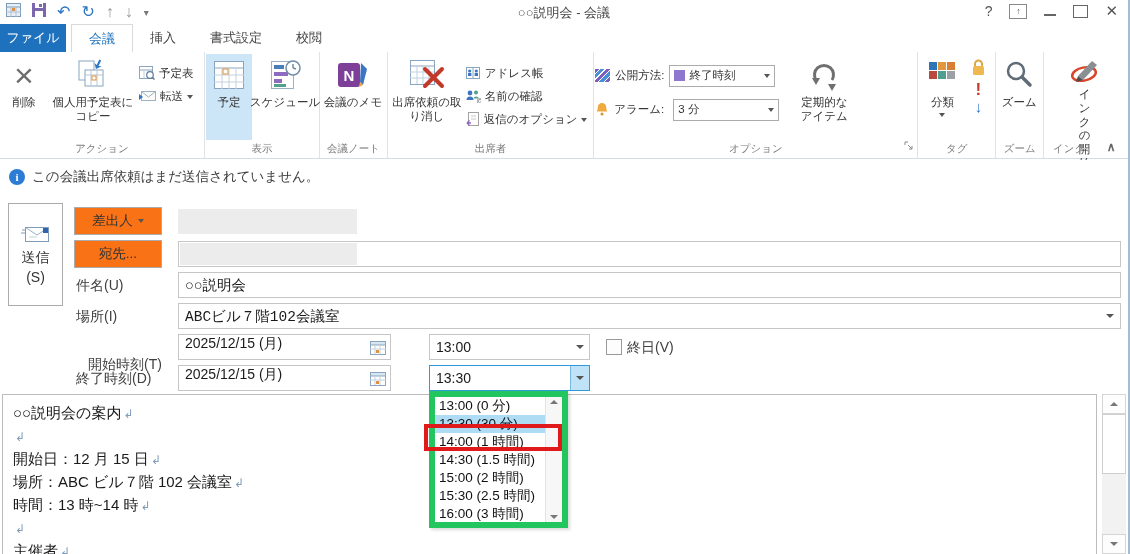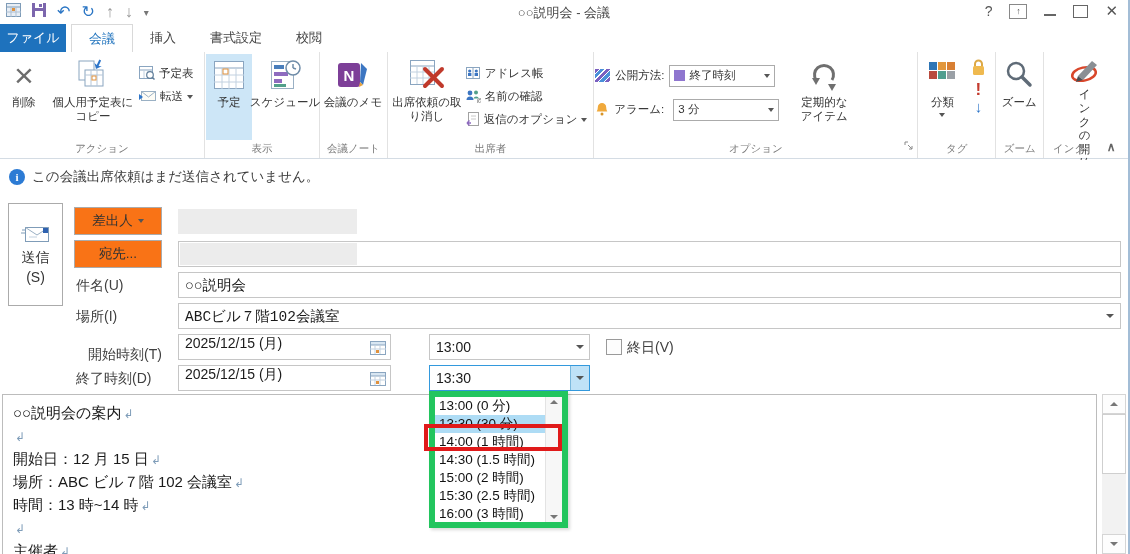--- a/index.html
+++ b/index.html
@@ -435,21 +435,21 @@
   <div class="flabel" style="top:277px;">件名(U)</div>
   <div class="field" style="top:272px;">○○説明会</div>
 
   <div class="flabel" style="top:308px;">場所(I)</div>
   <div class="field" style="top:303px;font-family:Liberation Mono, monospace;">
     <span>ABCビル７階102会議室</span>
     <span class="sp"></span>
     <span class="tri"></span>
   </div>
 
-  <div class="flabel" style="top:346px;padding-left:12px;">開始時刻(T)</div>
+  <div class="flabel" style="top:356px;padding-left:12px;">開始時刻(T)</div>
   <div class="datef" style="top:334px;">
     <span class="txt">2025/12/15 (月)</span>
     <span class="cal-btn">
       <svg width="16" height="15">
           <rect x="0.5" y="1.5" width="15" height="13" fill="#fff" stroke="#8aa5c0"></rect>
           <rect x="0.5" y="1.5" width="15" height="3.5" fill="#d8e6f2" stroke="#8aa5c0"></rect>
           <line x1="5" y1="5" x2="5" y2="14" stroke="#c2d1e0"></line>
           <line x1="10" y1="5" x2="10" y2="14" stroke="#c2d1e0"></line>
           <line x1="0" y1="9" x2="16" y2="9" stroke="#c2d1e0"></line>
           <rect x="6" y="10" width="3" height="3" fill="#e0913d"></rect>

